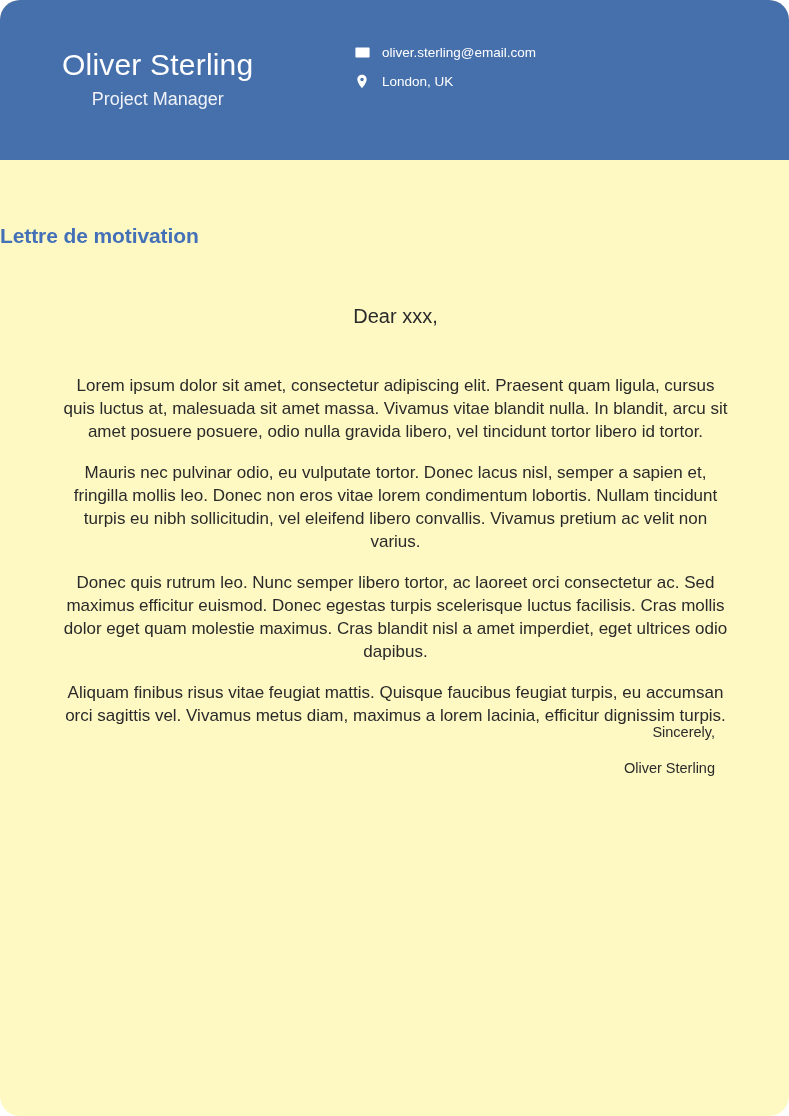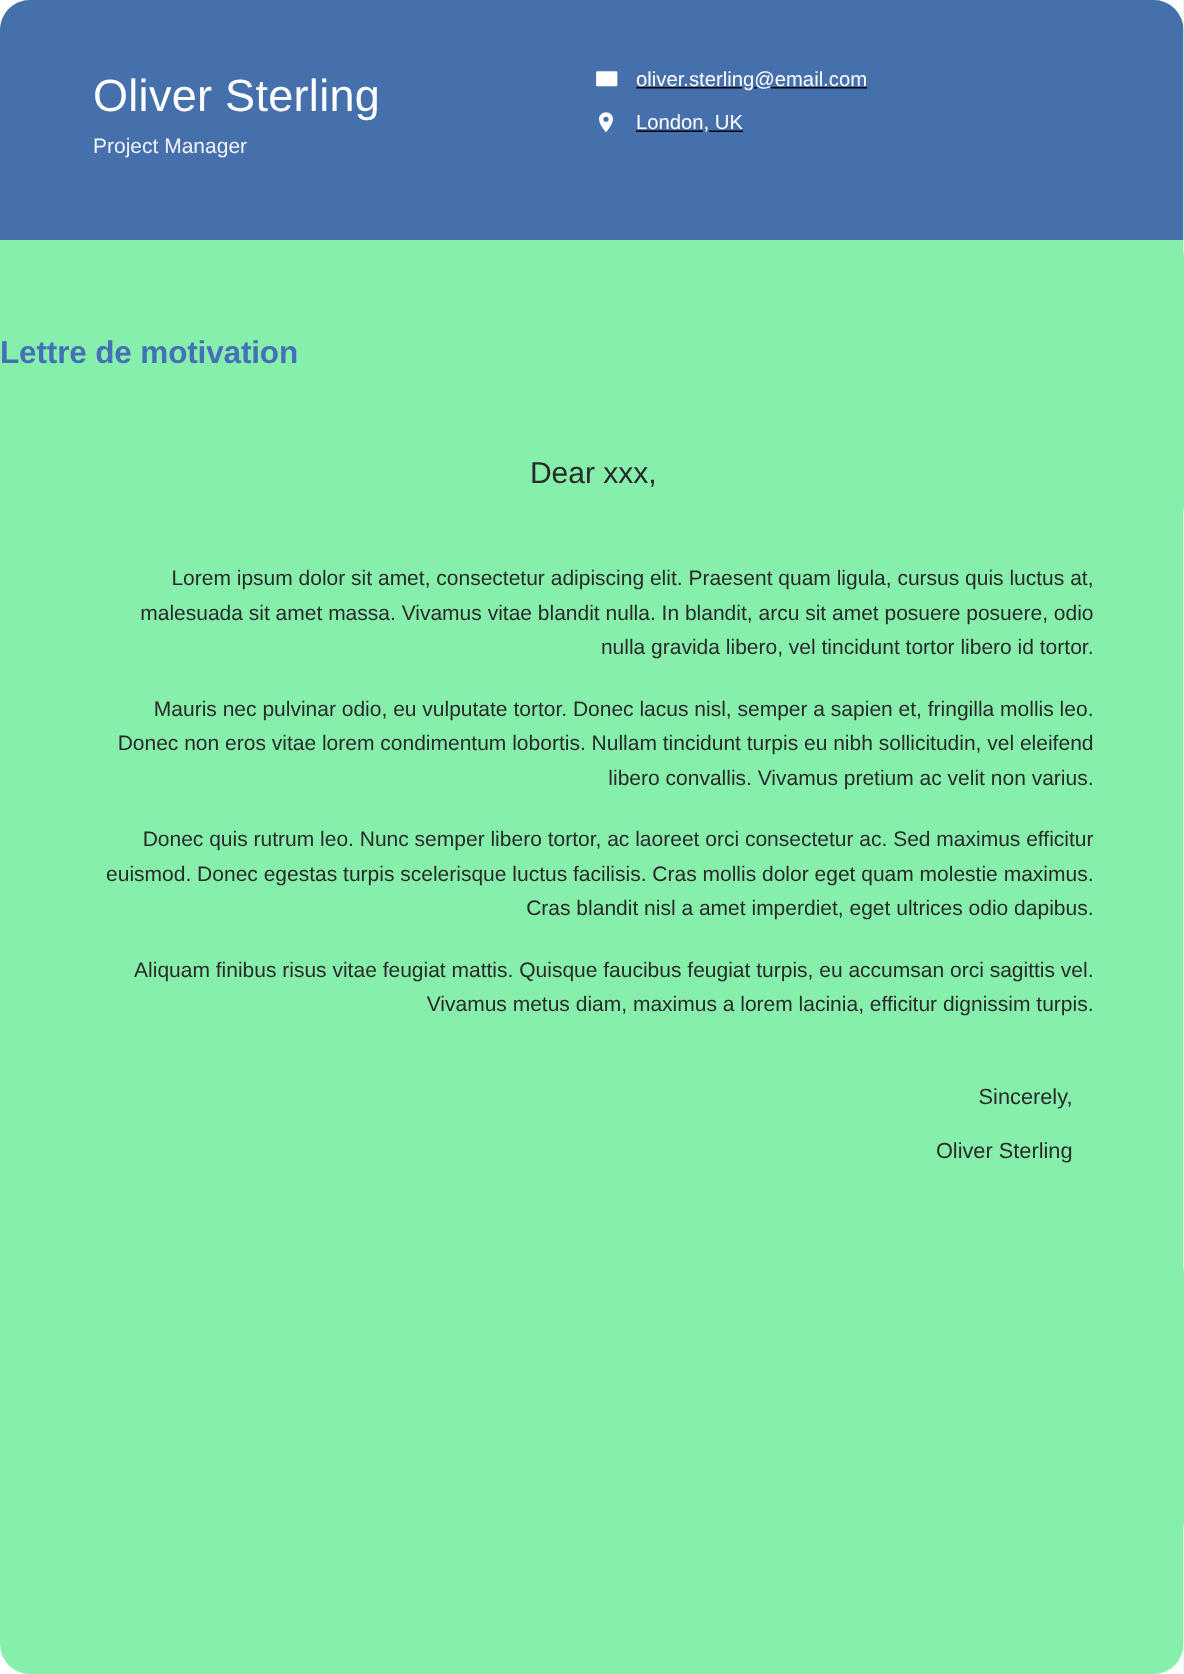--- a/index.html
+++ b/index.html
@@ -5,21 +5,21 @@
   html, body {
     margin: 0;
     padding: 0;
     background: #ffffff;
   }
 
   .page {
     position: relative;
     width: 789px;
     height: 1116px;
-    background: #86efac;
+    background: #fef9c3;
     border-radius: 20px;
     overflow: hidden;
     font-family: "Liberation Sans", sans-serif;
     box-sizing: border-box;
   }
 
   
   .header {
     position: absolute;
     left: 0;
@@ -40,32 +40,32 @@
     font-size: 30px;
     font-weight: 300;
     color: #ffffff;
     letter-spacing: 0.2px;
     line-height: 1.1;
     white-space: nowrap;
   }
 
   .job-title {
     margin-top: 8px;
-    font-size: 14px;
+    font-size: 18px;
     font-weight: 400;
     color: #f0f3f8;
     line-height: 1.2;
     white-space: nowrap;
+    text-align: center;
   }
 
   .contact-list {
     position: absolute;
-    left: 395px;
+    left: 353px;
     top: 38px;
-    text-decoration: underline;
   }
 
   .contact-row {
     display: flex;
     align-items: center;
     height: 29px;
   }
 
   .contact-icon {
     width: 18px;
@@ -110,25 +110,25 @@
 
   .salutation {
     font-size: 20px;
     color: #2a2a2a;
     line-height: 23px;
     margin: 0 0 46px 0;
     text-align: center;
   }
 
   .para {
-    font-size: 14px;
+    font-size: 17px;
     color: #2a2a2a;
     line-height: 23px;
     margin: 0 0 18px 0;
-    text-align: right;
+    text-align: center;
   }
 
   .para:last-child {
     margin-bottom: 16px;
   }
 
   .closing-block {
     position: absolute;
     right: 74px;
     top: 721px;

